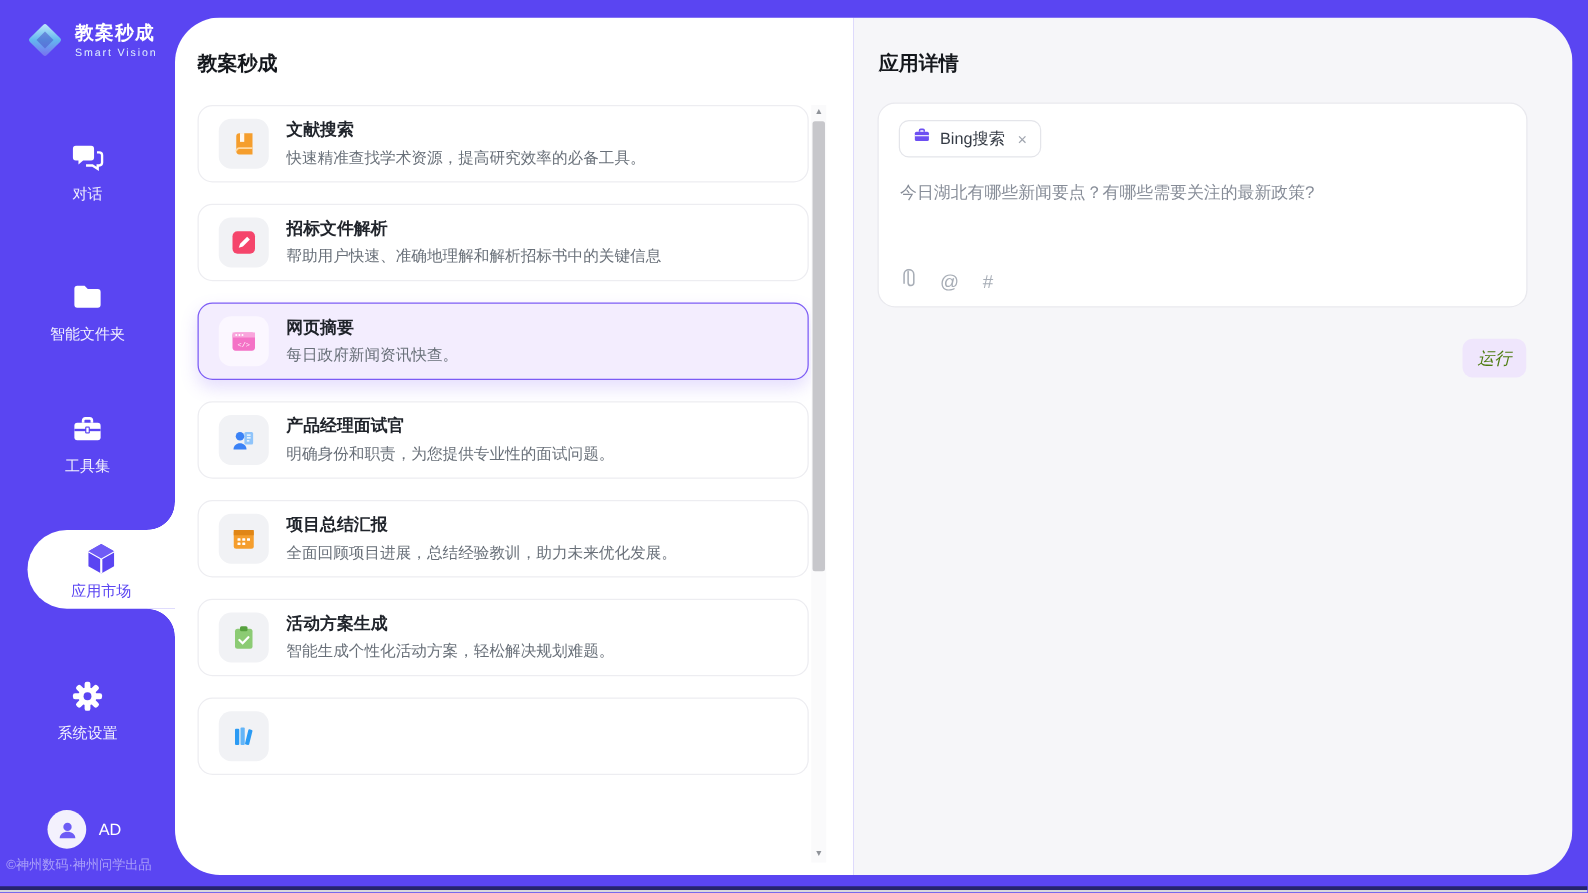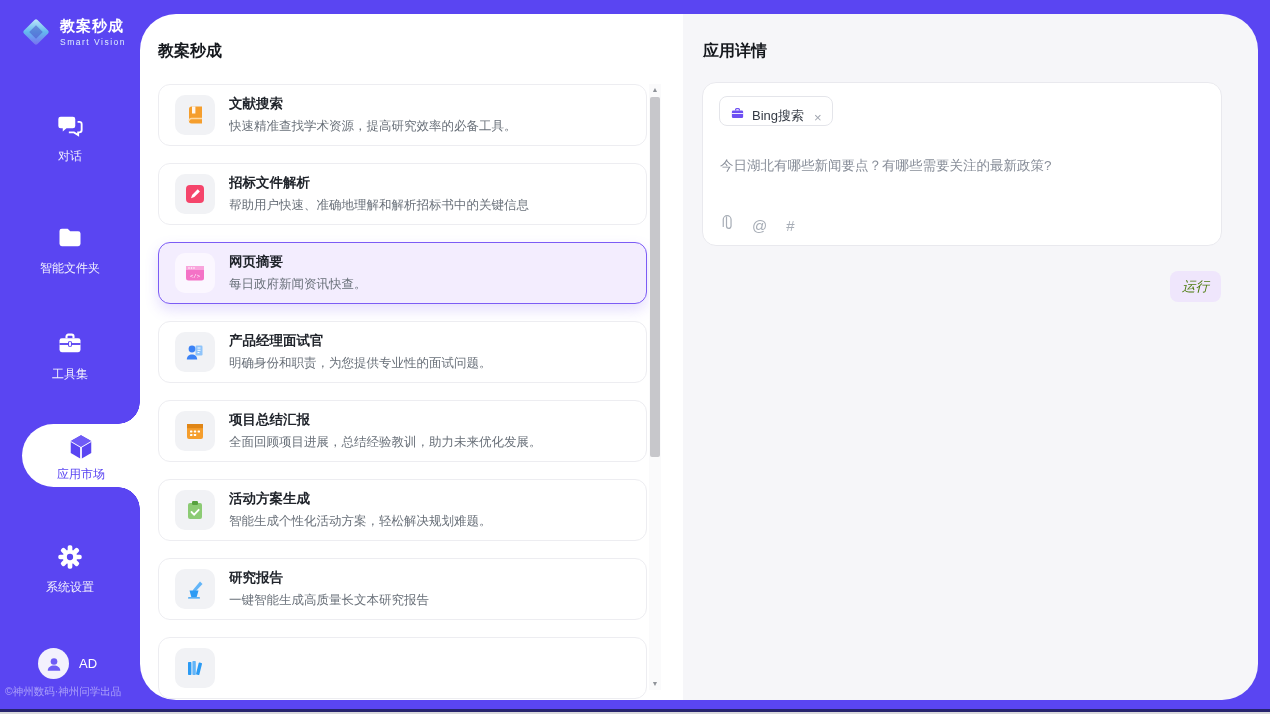--- a/index.html
+++ b/index.html
@@ -73,25 +73,25 @@
   .sb-arrow { position:absolute; left:0; width:12px; height:12px; font-size:7px; color:#8F9399;
     text-align:center; line-height:12px; cursor:pointer; }
   .sb-up { top:0; }
   .sb-down { bottom:0; }
   .sb-thumb { position:absolute; left:1px; top:13px; width:10px; height:360px; background:#C7C7CB; border-radius:2px; cursor:pointer; }
 
   
   .detail-card { position:absolute; left:19px; top:68px; width:520px; height:164px;
     background:#FFFFFF; border:1px solid #E9E9EE; border-radius:14px; }
   .tool-tag { position:absolute; left:16px; top:13px; height:30px; display:inline-flex;
-    align-items:flex-end; gap:7px; padding:0 10px; background:#FFFFFF;
+    align-items:center; gap:7px; padding:0 10px; background:#FFFFFF;
     border:1px solid #E4E5EA; border-radius:8px; cursor:default; }
   .tool-tag .tlabel { font-size:13px; color:#343A44; }
   .tool-tag .tclose { font-size:13px; color:#A0A5AF; margin-left:3px; cursor:pointer; }
-  .query-text { position:absolute; left:17px; top:62px; right:16px; font-size:13.5px; color:#878D98; cursor:text;margin-top:12px; }
+  .query-text { position:absolute; left:17px; top:62px; right:16px; font-size:13.5px; color:#878D98; cursor:text; }
   .action-row { position:absolute; left:17px; top:132px; display:flex; align-items:center; gap:19px; }
   .action-row .act { color:#A7ADB6; font-size:15px; cursor:pointer; }
   .run-btn { position:absolute; right:37px; top:257px; width:51px; height:31px;
     background:#EFE6FC; color:#4d7c0f; border:none; border-radius:8px; font-size:13.5px;
     font-family:"Liberation Sans", sans-serif; cursor:pointer;font-style:italic; }
 </style>
 </head>
 <body>
 
 <div class="sidebar">
@@ -281,33 +281,20 @@
             <rect x="8" y="2" width="6" height="4" rx="1.2" fill="#57A13F"></rect>
             <path d="M7.5 13l2.6 2.6 4.6-4.8" fill="none" stroke="#FFFFFF" stroke-width="1.8" stroke-linecap="round"></path>
           </svg>
         </span>
         <span class="app-texts">
           <div class="app-title">活动方案生成</div>
           <div class="app-desc">智能生成个性化活动方案，轻松解决规划难题。</div>
         </span>
       </div>
 
-      <div class="app-card">
-        <span class="app-icon">
-          <svg viewBox="0 0 22 22" width="22" height="22">
-            <path d="M8.5 12.5L16 3.5l2.5 2.5-7.5 8z" fill="#63B5F8"></path>
-            <path d="M5.5 12.5h9l-1.8 6.5H7.3z" fill="#2B9BF4"></path>
-            <rect x="4" y="19.2" width="12" height="1.4" rx="0.7" fill="#2B9BF4"></rect>
-          </svg>
-        </span>
-        <span class="app-texts">
-          <div class="app-title">研究报告</div>
-          <div class="app-desc">一键智能生成高质量长文本研究报告</div>
-        </span>
-      </div>
 
       <div class="app-card">
         <span class="app-icon">
           <svg viewBox="0 0 22 22" width="22" height="22">
             <rect x="4" y="5" width="3.4" height="13" rx="0.8" fill="#2B9BF4"></rect>
             <rect x="8.4" y="4" width="3.4" height="14" rx="0.8" fill="#63B5F8"></rect>
             <rect x="13.5" y="5.5" width="3.4" height="12.5" rx="0.8" transform="rotate(14 15 11)" fill="#2B9BF4"></rect>
           </svg>
         </span>
       </div>

